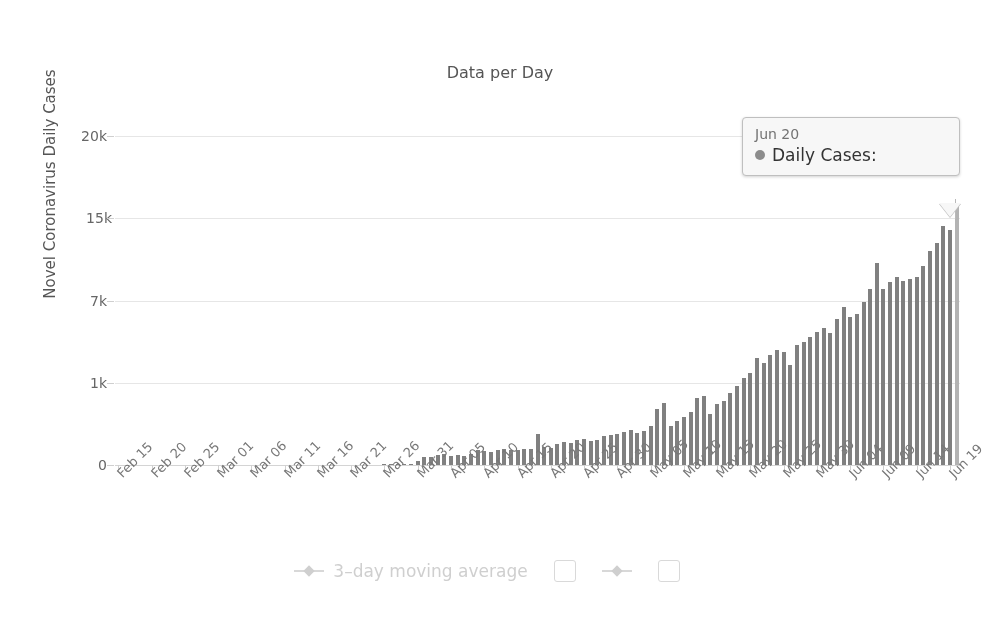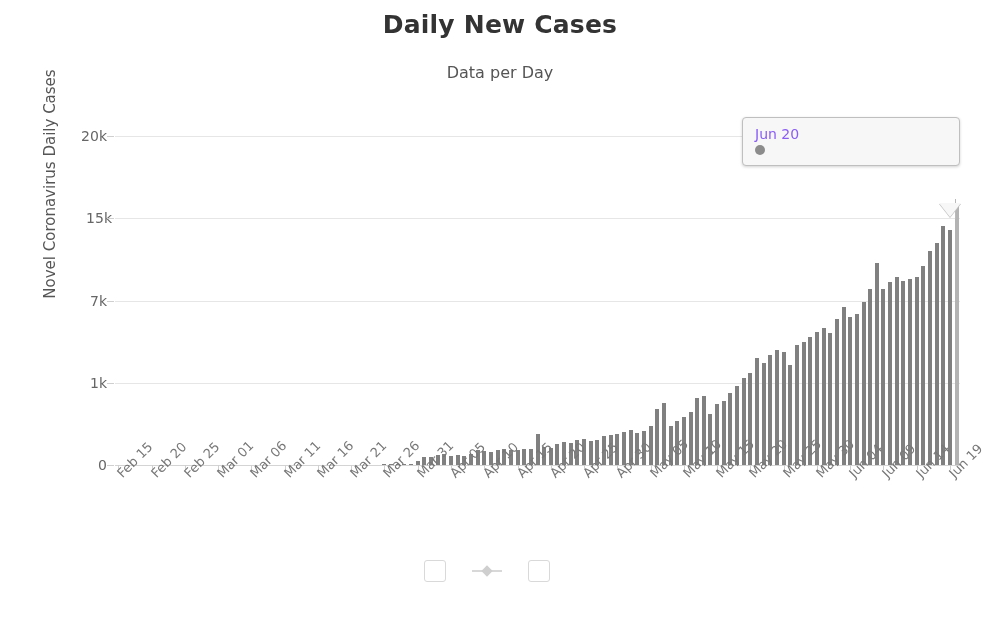--- a/index.html
+++ b/index.html
@@ -82,21 +82,21 @@
   #tooltip{
     position:absolute;left:742px;top:117px;
     width:218px;
     background:#f7f7f7;
     border:1px solid #bfbfbf;
     border-radius:4px;
     box-shadow:0 1px 3px rgba(0,0,0,.18);
     padding:8px 12px 10px 12px;
     box-sizing:border-box;
   }
-  #tooltip .tt-date{font-size:14px;color:#8b5cf6;margin-bottom:3px;}
+  #tooltip .tt-date{font-size:14px;color:#737373;margin-bottom:3px;}
   #tooltip .tt-row{display:flex;align-items:center;font-size:17px;color:#333;}
   #tooltip .tt-dot{
     width:10px;height:10px;border-radius:50%;
     background:#8c8c8c;margin-right:7px;flex:none;
   }
   #tooltip .tt-val{font-weight:bold;margin-left:6px;color:#1a1a1a;}
   .tt-arrow{
     position:absolute;left:196px;top:85px;
     width:0;height:0;
     border-left:11px solid transparent;
@@ -135,21 +135,20 @@
   .legend-check{
     width:20px;height:20px;border:1px solid #d9d9d9;border-radius:3px;
     background:#fff;margin-right:26px;flex:none;cursor:pointer;
   }
 </style>
 </head>
 <body>
 
 <div id="chart-root">
 
-  <div class="title">Daily New Cases</div>
 
   <div class="subtitle">
     <div>Data per Day</div>
   </div>
 
   <div class="y-axis-title">Novel Coronavirus Daily Cases</div>
 
   <div id="plot">
     <div id="gridlines">
         <div class="gridline base" style="top: 329px;"></div>
@@ -314,25 +313,33 @@
       <div class="xlabel" style="left: 797.752px;">Jun 14</div>
       <div class="xtick" style="left: 835.02px;"></div>
       <div class="xlabel" style="left: 831.02px;">Jun 19</div>
     </div>
 
   <div class="tt-stem"></div>
   <div id="tooltip">
     <div class="tt-date">Jun 20</div>
     <div class="tt-row">
       <span class="tt-dot"></span>
+      <span>Daily Cases:</span>
     </div>
     <div class="tt-arrow"></div>
   </div>
 
   <div id="legend">
+      <div class="legend-item inactive">
+        <span class="mk-line">
+          <span class="ln"></span>
+          <span class="dm"></span>
+        </span>
+        <span class="lg-label">3–day moving average</span>
+      </div>
       <span class="legend-check"></span>
       <div class="legend-item inactive">
         <span class="mk-line">
           <span class="ln"></span>
           <span class="dm"></span>
         </span>
       </div>
       <span class="legend-check"></span>
     </div>
 

